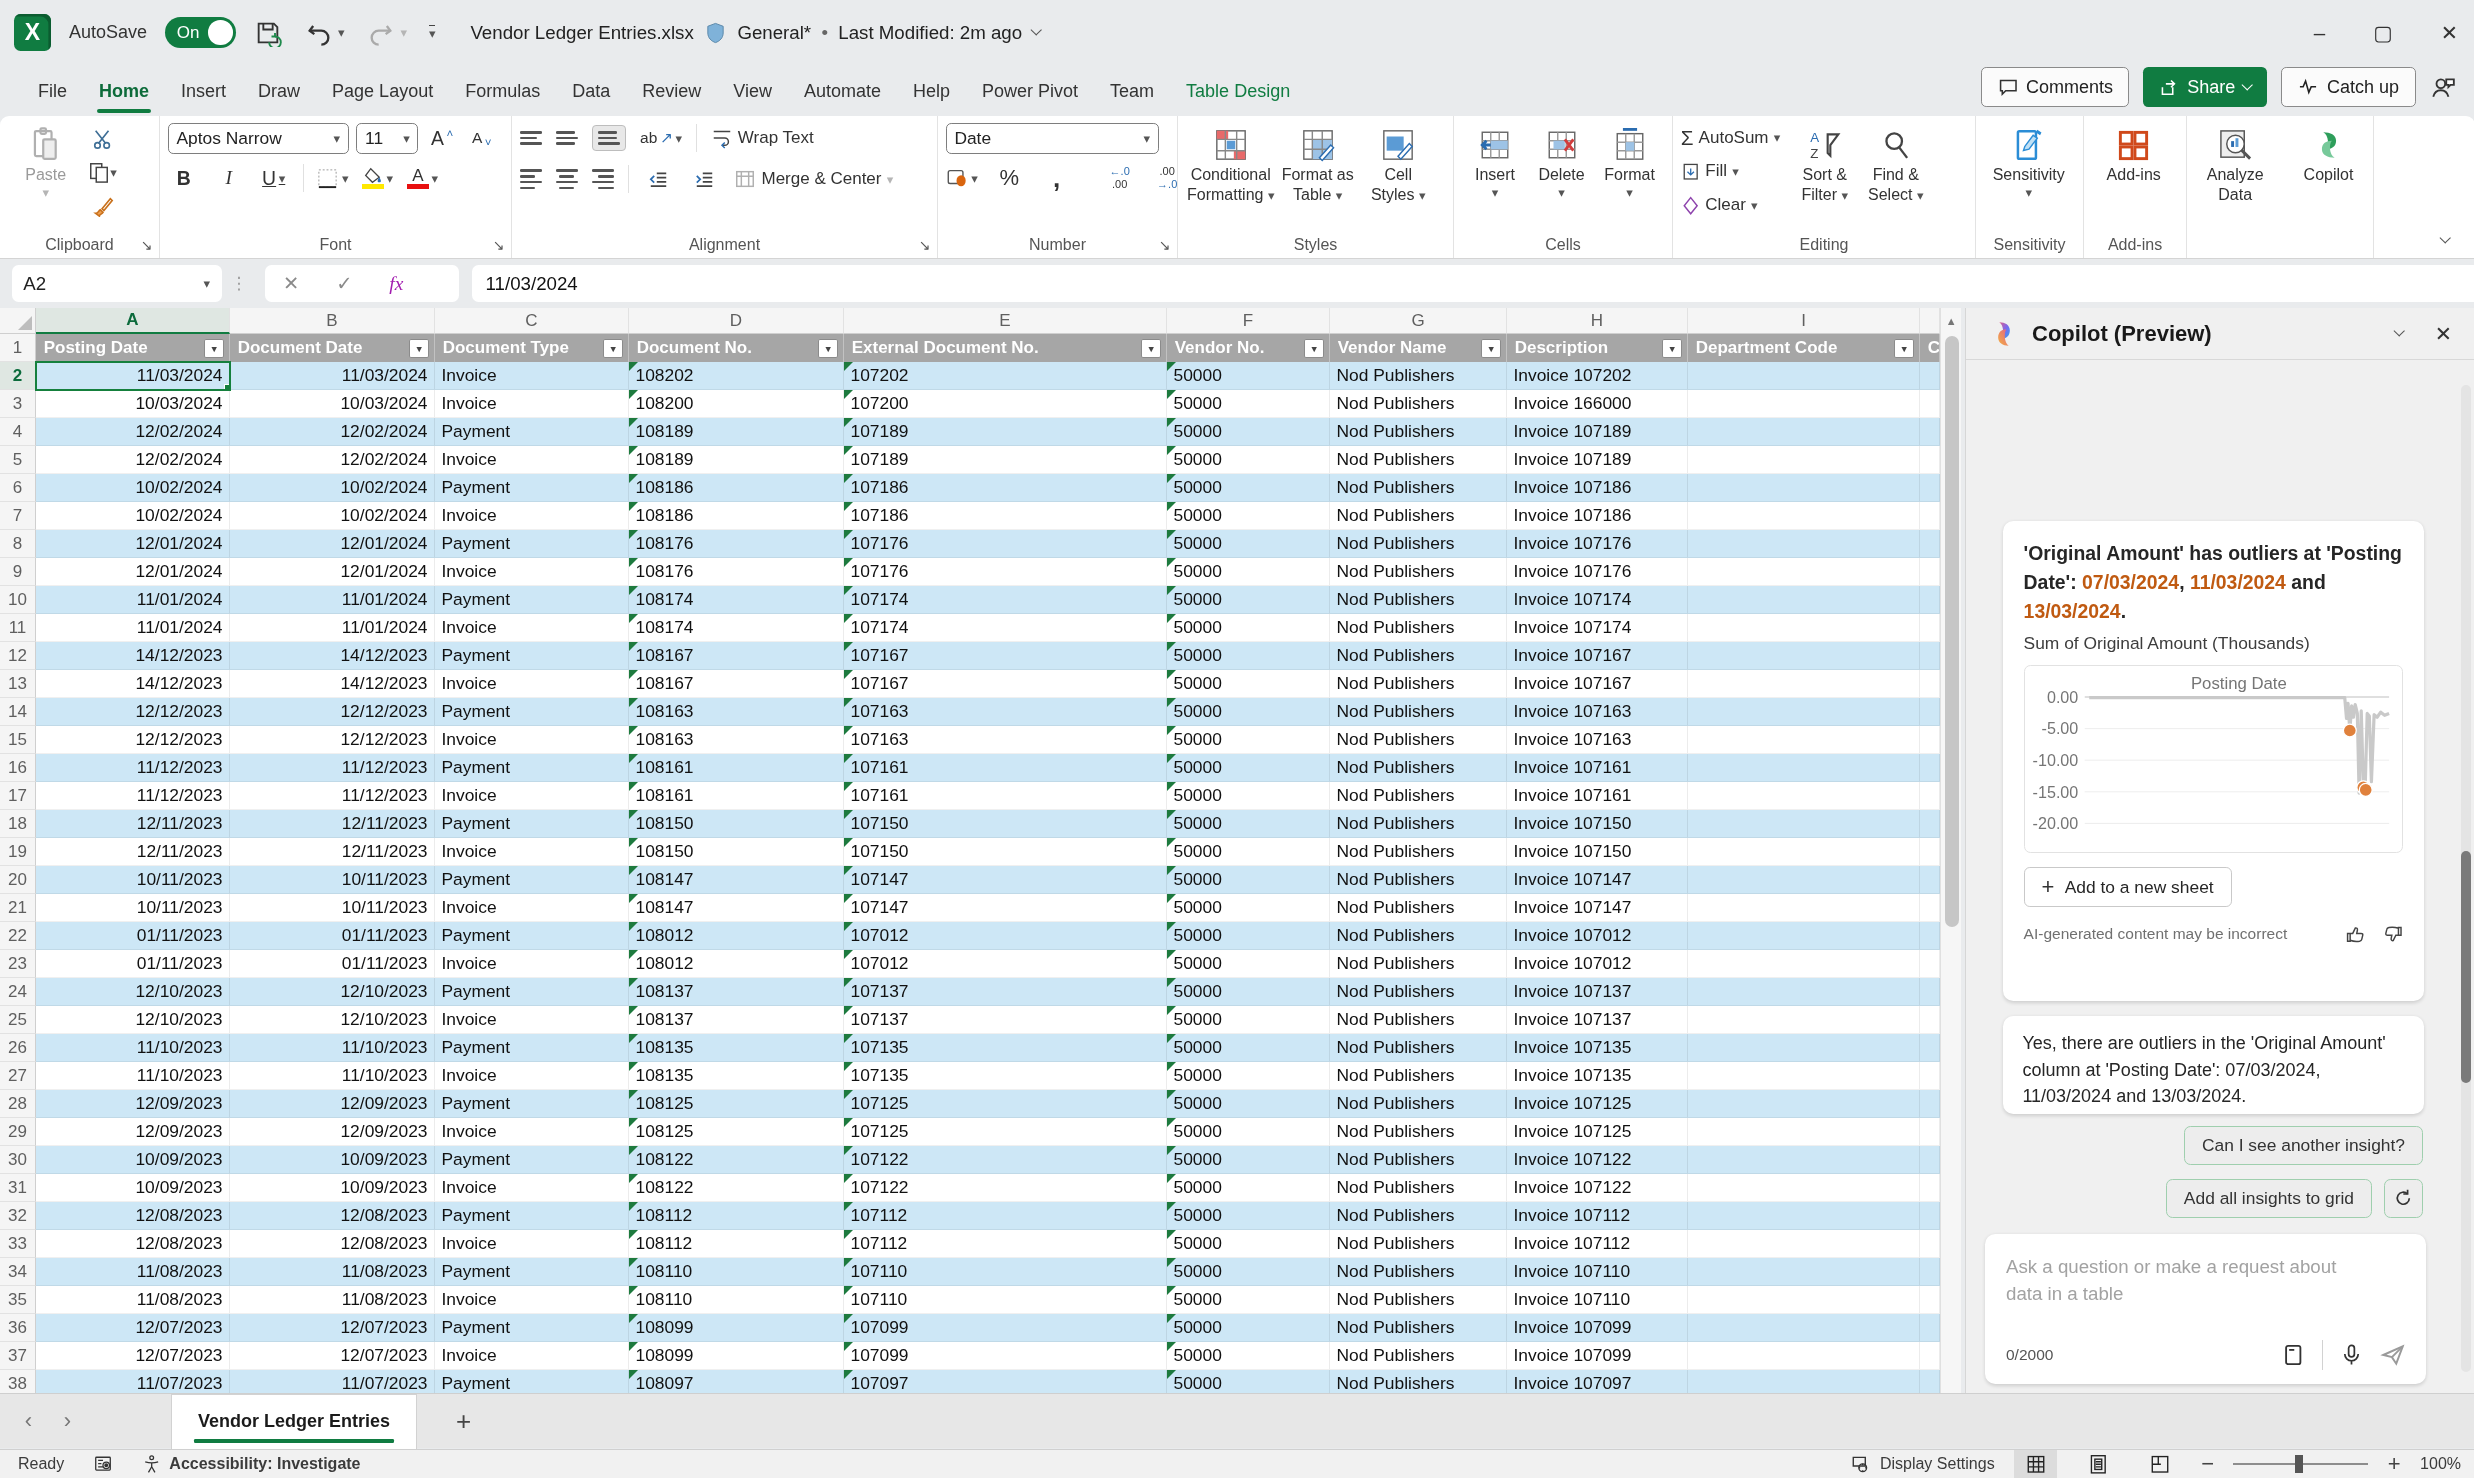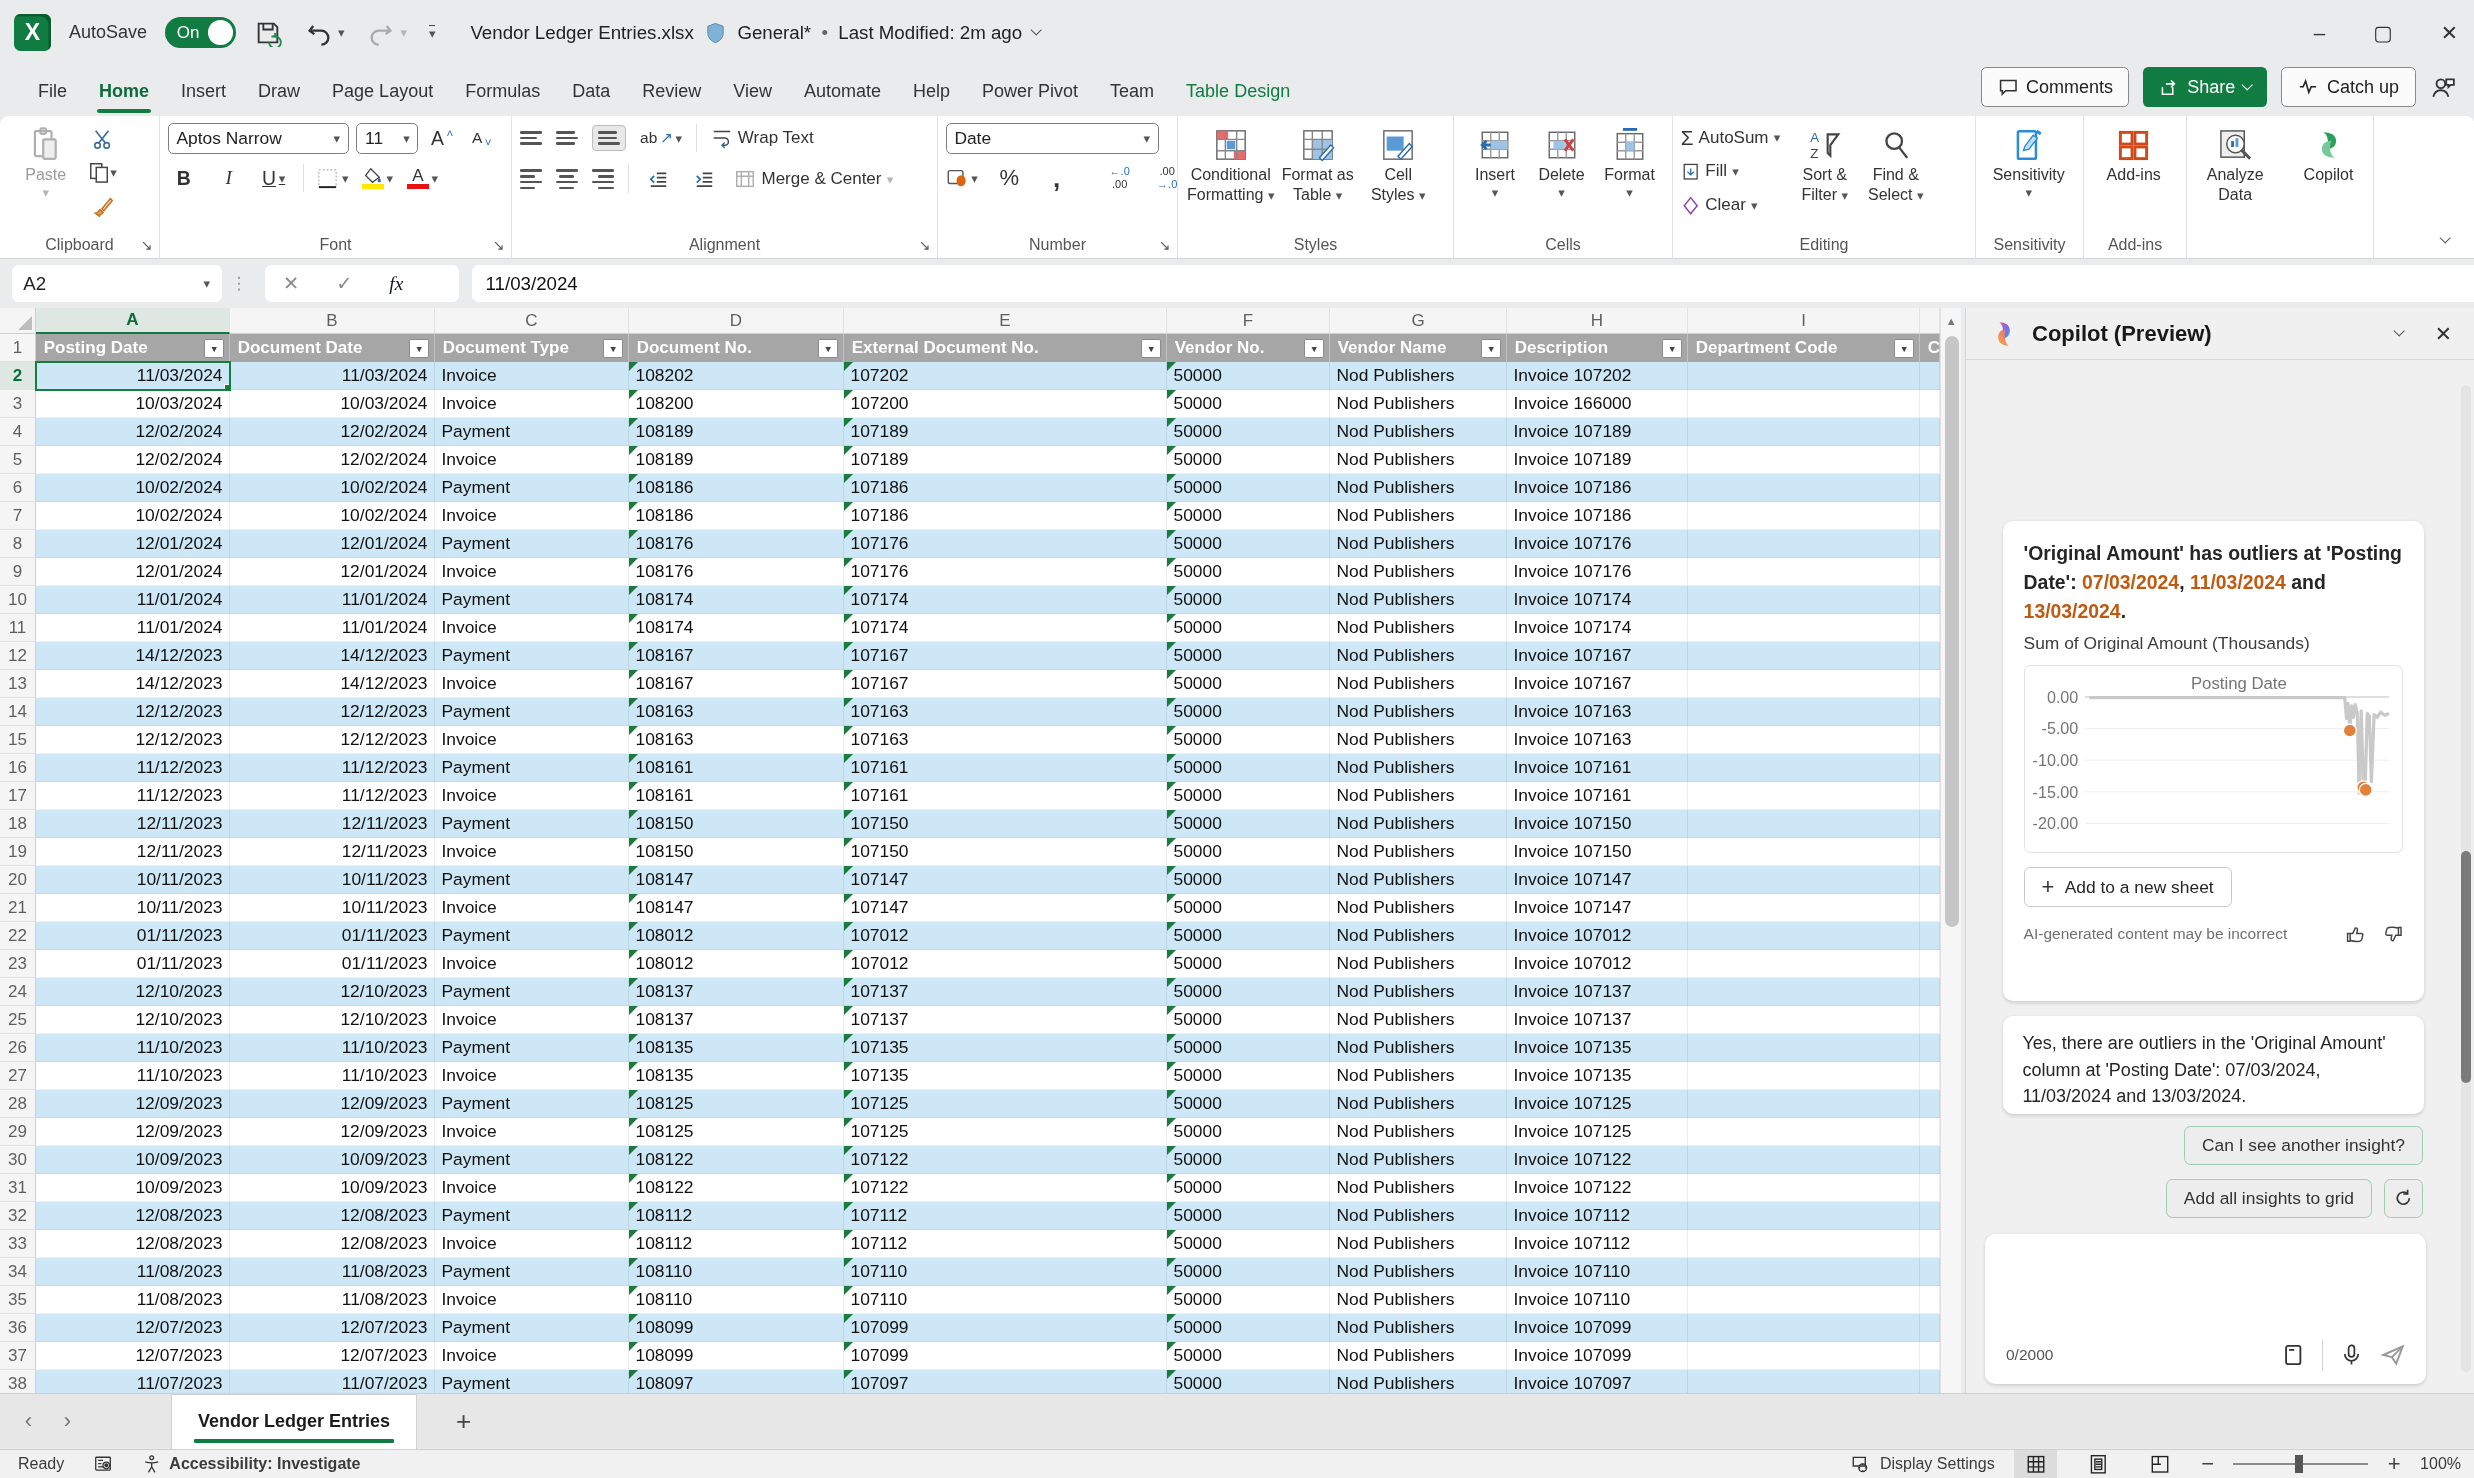--- a/index.html
+++ b/index.html
@@ -595,21 +595,21 @@
 
 <div class="fxbar">
   <div class="namebox">
       <span>A2</span>
       <span class="tri">▾</span>
     </div>
   <span style="margin-left:9px;color:#9a9a9a;font-size:17px">⋮</span>
   <div class="fxbtns">
     <span>✕</span>
     <span>✓</span>
-    <span style="font-family:'Liberation Serif',serif;font-style:italic;color:#0f172a">fx</span>
+    <span style="font-family:'Liberation Serif',serif;font-style:italic;color:#a21caf">fx</span>
     <span class="tri" style="border-color:#999"></span>
   </div>
   <div class="fxinput">
       <span>11/03/2024</span>
     </div>
 </div>
 
 <div class="gridwrap">
   <div class="lrow">
       <div class="corner"></div>
@@ -1222,20 +1222,21 @@
   <div class="chip" style="right:52px;top:818px">Can I see another insight?</div>
   <div class="chip" style="right:103px;top:871px">Add all insights to grid</div>
   <div class="chiprefresh" style="right:52px;top:871px">
     <svg width="20.6" height="20.6" viewBox="0 0 24 24" fill="none" stroke="#333" stroke-width="2">
         <path d="M19 12a7 7 0 1 1-2-5"></path>
         <path d="M17 2v5h-5" fill="none"></path>
       </svg>
   </div>
 
   <div class="card inputcard">
+    <div class="ph">Ask a question or make a request about data in a table</div>
     <div class="inputbar">
       <span class="counter">0/2000</span>
       <svg width="24.5" height="26" viewBox="0 0 24 24" fill="none" stroke="#333" stroke-width="1.8">
           <rect x="5" y="3" width="14" height="18" rx="2"></rect>
           <path d="M8 7h5"></path>
         </svg>
       <span class="ibar-div"></span>
       <svg width="23" height="26" viewBox="0 0 24 24" fill="none" stroke="#333" stroke-width="1.8">
           <rect x="9" y="2" width="6" height="12" rx="3"></rect>
           <path d="M5 11a7 7 0 0 0 14 0M12 18v4"></path>

